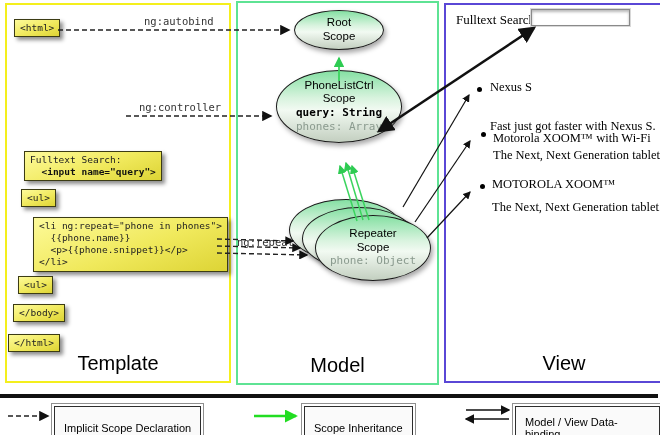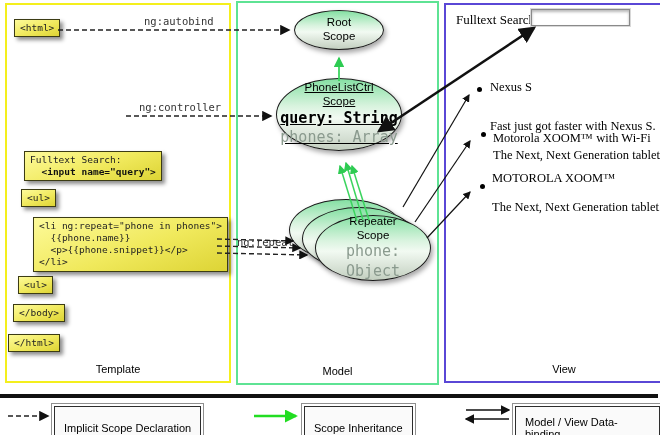--- a/index.html
+++ b/index.html
@@ -4,36 +4,36 @@
 <style>
   html,body{margin:0;padding:0;background:#fff;}
   .canvas{position:relative;width:660px;height:435px;background:#fff;overflow:hidden;
           font-family:"Liberation Sans",sans-serif;}
   
   .panel{position:absolute;top:3px;height:380px;background:#fff;border:2px solid;box-sizing:border-box;}
   .panel-template{left:5px;width:226px;border-color:#f4ef1d;}
   .panel-model{left:236px;top:1px;height:384px;width:203px;border-color:#5ee394;}
   .panel-view{left:444px;width:240px;border-color:#5a47d6;}
   .panel-title{position:absolute;bottom:6px;left:0;right:0;text-align:center;
-               font-size:11px;color:#000;}
+               font-size:20px;color:#000;}
   
   .code-box{position:absolute;background:linear-gradient(160deg,#fdfa9a 0%,#f0e95c 55%,#ddd435 100%);
             border:1.5px solid #3c3c14;box-shadow:2.5px 3px 4px rgba(0,0,0,.45);
             font-family:"DejaVu Sans Mono","Liberation Mono",monospace;font-size:9.5px;
             line-height:1.28;color:#222;padding:2px 5px;white-space:pre;z-index:3;}
   .code-bold{font-weight:bold;color:#111;}
   .dir-label{position:absolute;font-family:"DejaVu Sans Mono","Liberation Mono",monospace;
              font-size:10.5px;color:#333;z-index:3;}
   
   .ellipse{position:absolute;border:1.6px solid #1a1a1a;border-radius:50%;
            background:linear-gradient(180deg,#85e0a3 0%,#d8f3de 38%,#f2faf2 55%,#c3cfc0 100%);
            box-shadow:2px 3px 5px rgba(0,0,0,.35);box-sizing:border-box;z-index:2;
            display:flex;flex-direction:column;align-items:center;justify-content:center;text-align:center;}
   .scope-name{font-size:11.5px;color:#000;line-height:1.18;white-space:pre;}
-  .scope-prop{font-family:"DejaVu Sans Mono","Liberation Mono",monospace;font-size:15px;line-height:1.3;}
+  .scope-prop{font-family:"DejaVu Sans Mono","Liberation Mono",monospace;font-size:11px;line-height:1.3;}
   .prop-bold{font-weight:bold;color:#000;}
   .prop-gray{color:#8a9a8e;}
   
   .view-search-label{position:absolute;font-family:"Liberation Serif",serif;font-size:13px;color:#000;z-index:3;}
   .view-input{position:absolute;width:99px;height:17px;background:#fff;border:1px solid #8a8a8a;
               box-shadow:inset 0 2px 3px rgba(0,0,0,.28), 0 0 0 1px #d8d8d8;box-sizing:border-box;z-index:3;}
   .v-bullet{position:absolute;width:5px;height:5px;border-radius:50%;background:#000;z-index:3;}
   .v-title,.v-desc{position:absolute;font-family:Liberation Serif, serif;font-size:12.5px;color:#000;
                    white-space:nowrap;z-index:3;}
   
@@ -72,21 +72,21 @@
 
   <div class="dir-label" style="left:144px;top:15px;">ng:autobind</div>
   <div class="dir-label" style="left:139px;top:101px;">ng:controller</div>
   <div class="dir-label" style="left:237px;top:236px;">ng:repeat</div>
 
   <div class="ellipse" style="left:294px;top:10px;width:90px;height:40px;">
     <div class="scope-name">Root
 Scope</div>
   </div>
 
-  <div class="ellipse" style="left:276px;top:78px;width:126px;height:73px;text-decoration:underline;">
+  <div class="ellipse" style="left:276px;top:70px;width:126px;height:73px;">
     <div class="scope-name">PhoneListCtrl
 Scope</div>
     <div class="scope-prop prop-bold">query: String</div>
     <div class="scope-prop prop-gray">phones: Array</div>
   </div>
 
   <div class="ellipse" style="left:289px;top:199px;width:114px;height:62px;"></div>
   <div class="ellipse" style="left:302px;top:207px;width:114px;height:63px;"></div>
   <div class="ellipse" style="left:315px;top:215px;width:116px;height:66px;">
     <div class="scope-name">Repeater
@@ -99,21 +99,21 @@
 
   <div class="v-bullet" style="left:477px;top:87px;"></div>
   <div class="v-title" style="left:490px;top:80px;">Nexus S</div>
   <div class="v-desc" style="left:490px;top:103px;margin-top:16px;">Fast just got faster with Nexus S.</div>
 
   <div class="v-bullet" style="left:481px;top:132px;"></div>
   <div class="v-title" style="left:493px;top:131px;">Motorola XOOM™  with Wi-Fi</div>
   <div class="v-desc" style="left:493px;top:148px;">The Next, Next Generation tablet.</div>
 
   <div class="v-bullet" style="left:480px;top:184px;"></div>
-  <div class="v-title" style="left:492px;top:171px;text-align:right;">MOTOROLA XOOM™</div>
+  <div class="v-title" style="left:492px;top:177px;text-align:right;">MOTOROLA XOOM™</div>
   <div class="v-desc" style="left:492px;top:200px;">The Next, Next Generation tablet.</div>
 
   <div class="separator"></div>
 
   <div class="legend-box" style="left:54px;">
       <span>Implicit Scope Declaration</span>
     </div>
   <div class="legend-box" style="left:304px;">
       <span>Scope Inheritance</span>
     </div>

